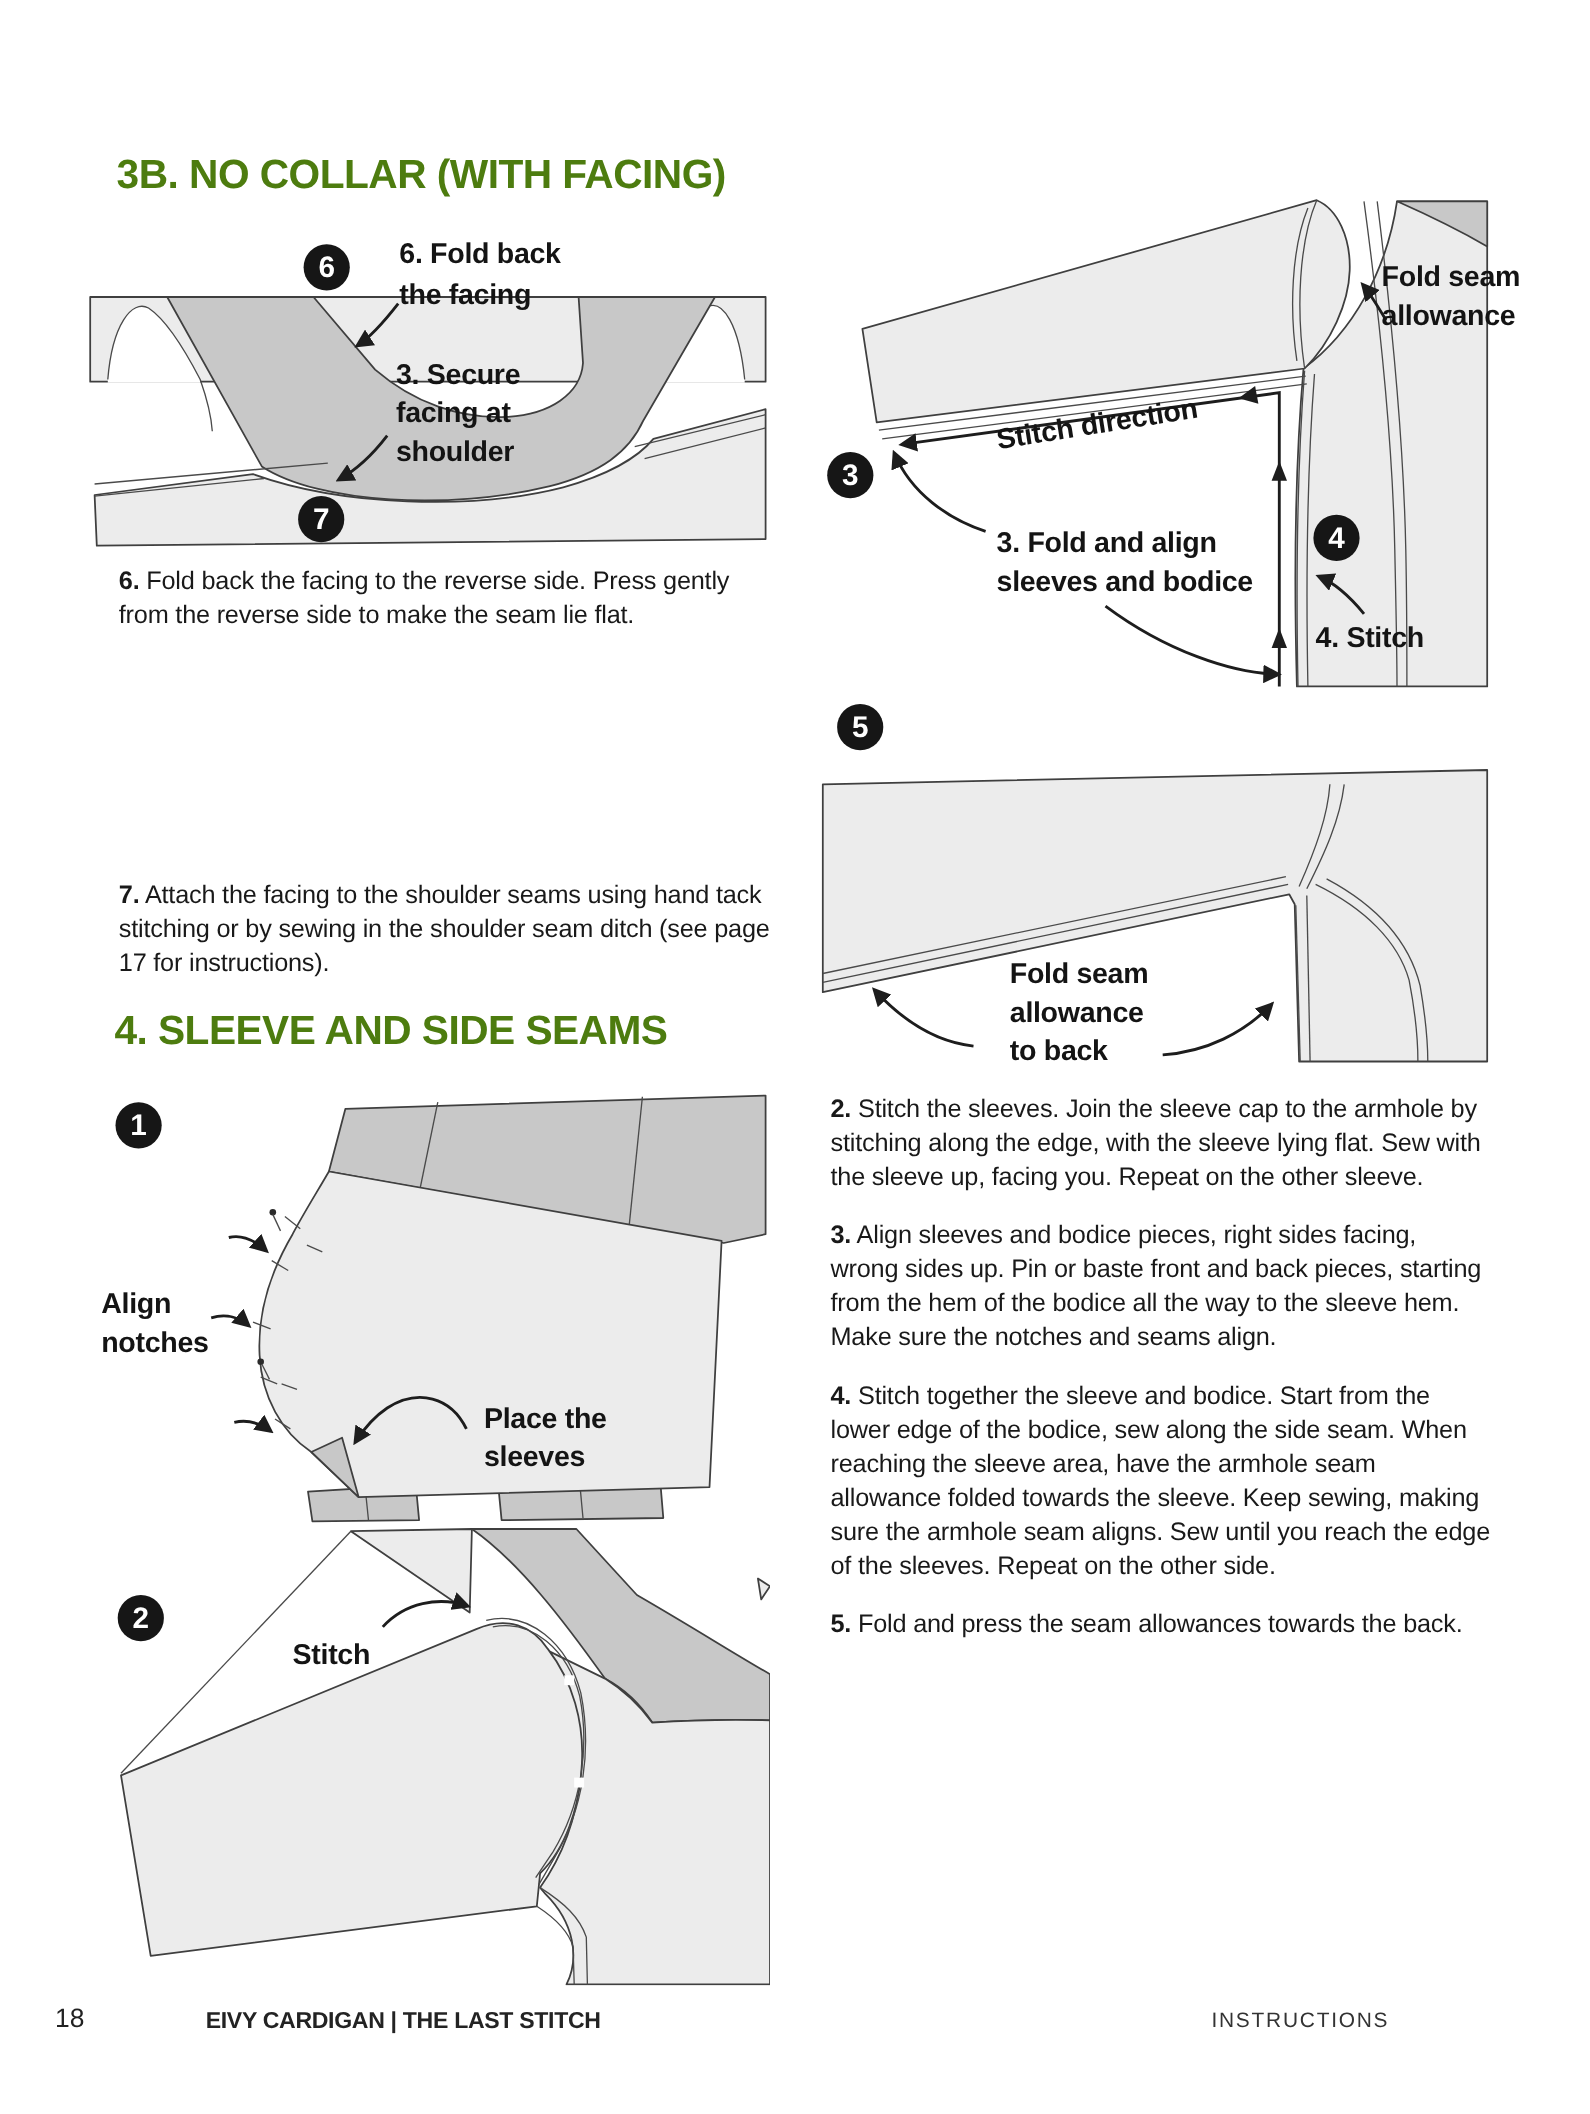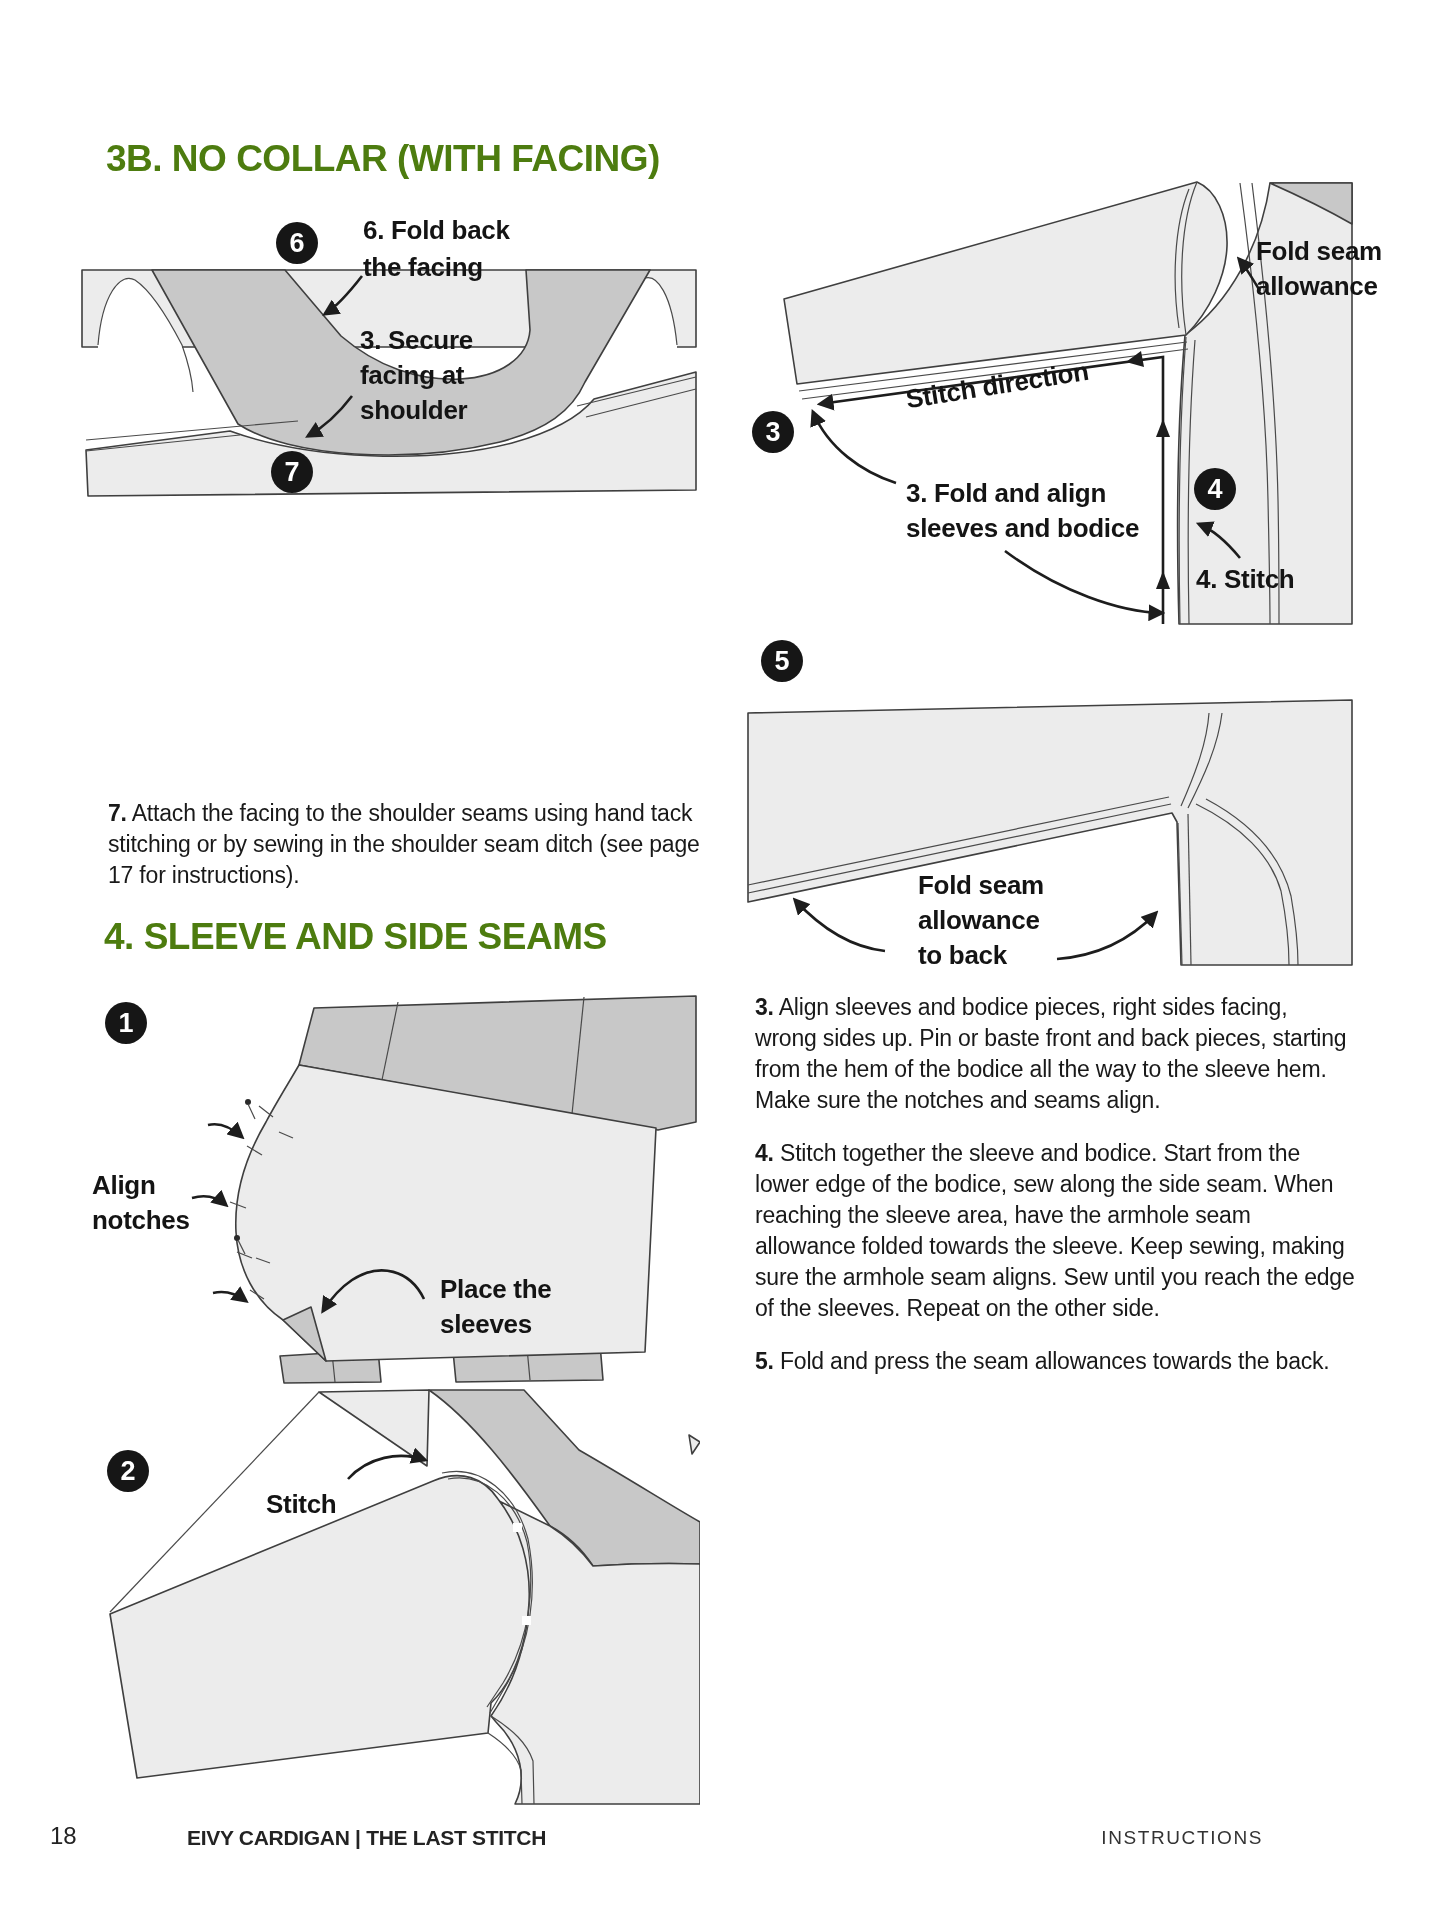--- a/index.html
+++ b/index.html
@@ -72,20 +72,21 @@
   <div>6. Fold back</div>
   <div>the facing</div>
 </div>
 <div class="abs dlabel" style="left:360px;top:323px;">
   <div>3. Secure</div>
   <div>facing at</div>
   <div>shoulder</div>
 </div>
 
 <div class="abs bodytext" style="left:108px;top:512px;width:592px;">
+  <p class="tight"><b class="stepnum">6.</b><span> Fold back the facing to the reverse side. Press gently from the reverse side to make the seam lie flat.</span></p>
 </div>
 
 <div class="abs bodytext" style="left:108px;top:798px;width:592px;">
   <p class="tight"><b class="stepnum">7.</b><span> Attach the facing to the shoulder seams using hand tack stitching or by sewing in the shoulder seam ditch (see page 17 for instructions).</span></p>
 </div>
 
 <div class="abs h1" style="left:104px;top:916px;">4. SLEEVE AND SIDE SEAMS</div>
 
 <svg class="abs" style="left:80px;top:970px;" width="620" height="420" viewBox="0 0 620 420">
   <defs>
@@ -220,20 +221,21 @@
 </svg>
 
 <div class="abs badge" style="left:761px;top:640px;">5</div>
 <div class="abs dlabel" style="left:918px;top:868px;">
   <div>Fold seam</div>
   <div>allowance</div>
   <div>to back</div>
 </div>
 
 <div class="abs bodytext" style="left:755px;top:992px;width:600px;">
+  <p><b class="stepnum">2.</b><span> Stitch the sleeves. Join the sleeve cap to the armhole by stitching along the edge, with the sleeve lying flat. Sew with the sleeve up, facing you. Repeat on the other sleeve.</span></p>
   <p><b class="stepnum">3.</b><span> Align sleeves and bodice pieces, right sides facing, wrong sides up. Pin or baste front and back pieces, starting from the hem of the bodice all the way to the sleeve hem. Make sure the notches and seams align.</span></p>
   <p><b class="stepnum">4.</b><span> Stitch together the sleeve and bodice. Start from the lower edge of the bodice, sew along the side seam. When reaching the sleeve area, have the armhole seam allowance folded towards the sleeve. Keep sewing, making sure the armhole seam aligns. Sew until you reach the edge of the sleeves. Repeat on the other side.</span></p>
   <p><b class="stepnum">5.</b><span> Fold and press the seam allowances towards the back.</span></p>
 </div>
 
 <div class="abs footer-num" style="left:50px;top:1822px;">18</div>
 <div class="abs footer-title" style="left:155px;top:1826px;">EIVY CARDIGAN | THE LAST STITCH</div>
 <div class="abs footer-right" style="left:1063px;top:1827px;width:200px;text-align:right;">INSTRUCTIONS</div>
 
 </body></html>

